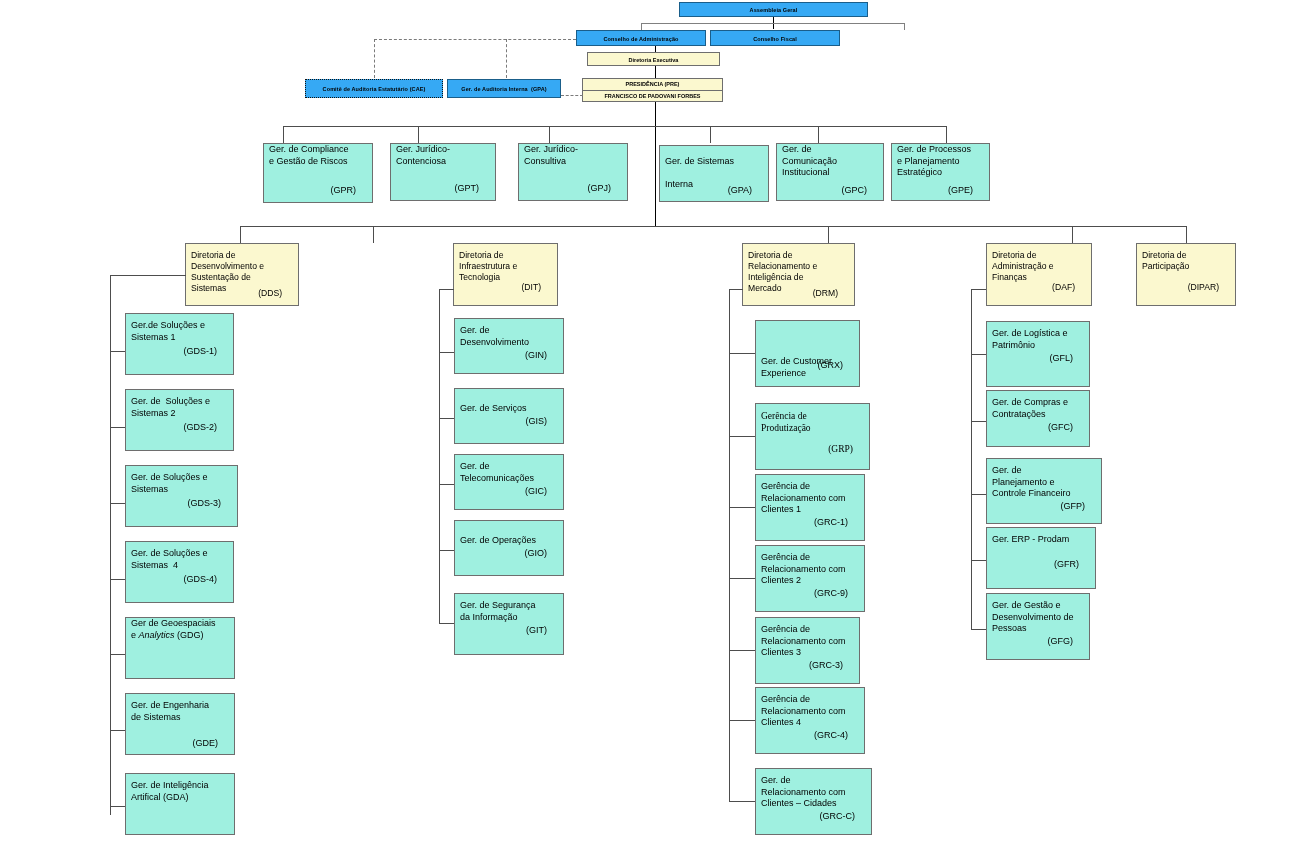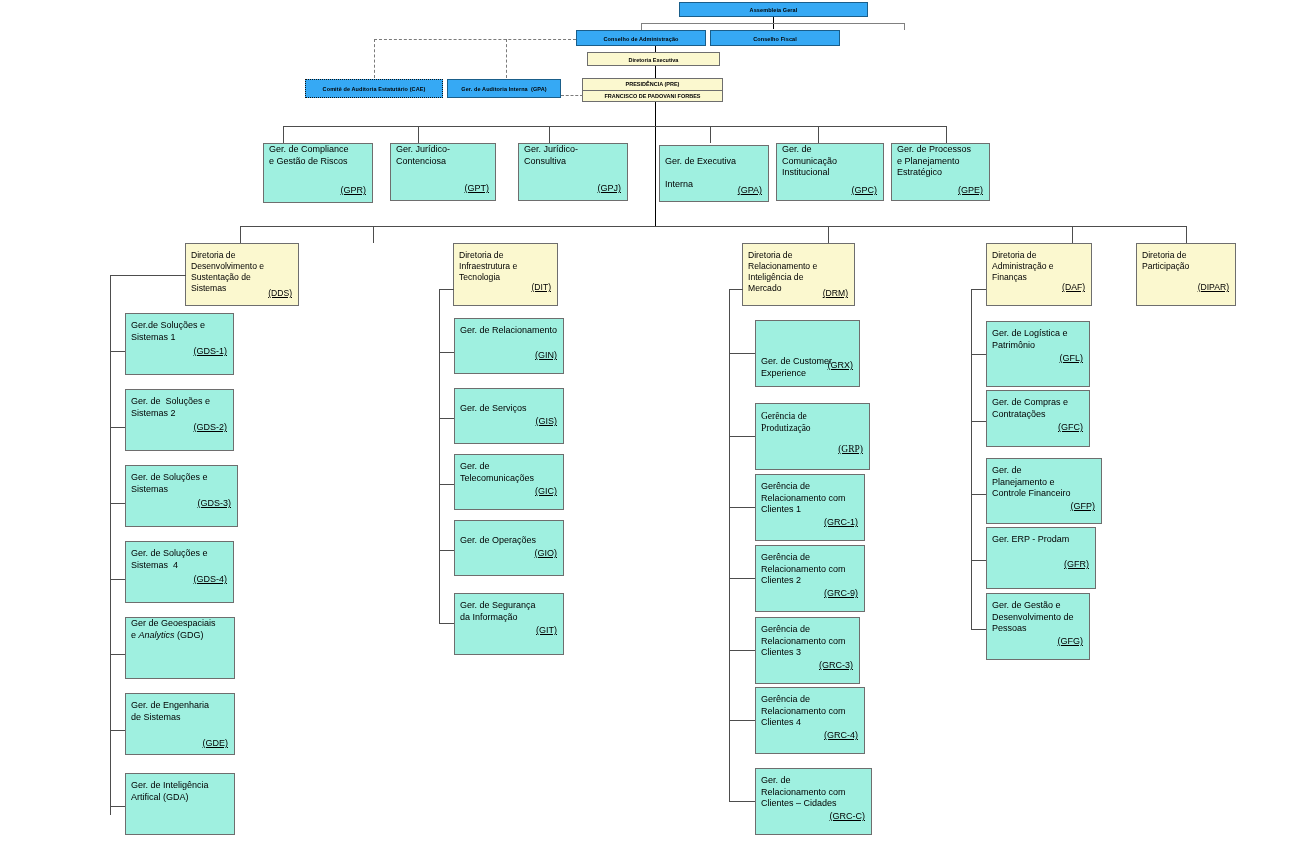--- a/index.html
+++ b/index.html
@@ -47,23 +47,22 @@
   .box .txt {
     position: absolute;
     left: 5px;
     right: 4px;
     top: 0;
     white-space: pre-wrap;
     line-height: 1.28;
   }
   .box .code {
     position: absolute;
-    right: 6px;
+    right: 16px;
     white-space: nowrap;
-    text-decoration: underline;
   }
 
   
   .blue {
     background: #36a9f4;
     border: 1px solid #1a5e8a;
   }
   .blue .txt {
     font-size: 5.5px;
     font-weight: bold;
@@ -190,21 +189,21 @@
     <div class="txt">Ger. Jurídico-
 Contenciosa</div>
     <div class="code" style="bottom:7px;">(GPT)</div>
   </div>
   <div class="box teal" style="left:518px; top:143px; width:110px; height:58px;">
     <div class="txt">Ger. Jurídico-
 Consultiva</div>
     <div class="code" style="bottom:7px;">(GPJ)</div>
   </div>
   <div class="box teal" style="left:659px; top:145px; width:110px; height:57px;">
-    <div class="txt" style="top:10px;">Ger. de Executiva
+    <div class="txt" style="top:10px;">Ger. de Sistemas
 
 Interna</div>
     <div class="code" style="bottom:6px;">(GPA)</div>
   </div>
   <div class="box teal" style="left:776px; top:143px; width:108px; height:58px;">
     <div class="txt">Ger. de
 Comunicação
 Institucional</div>
     <div class="code" style="bottom:5px;">(GPC)</div>
   </div>
@@ -302,21 +301,21 @@
   <div class="box teal" style="left:125px; top:773px; width:110px; height:62px;">
     <div class="txt" style="top:6px;">Ger. de Inteligência
 Artifical (GDA)</div>
   </div>
 
   <div class="line h" style="left:439px; top:289px; width:15px;"></div>
   <div class="line v" style="left:439px; top:289px; height:334px;"></div>
 
   <div class="line h" style="left:439px; top:352px; width:15px;"></div>
   <div class="box teal" style="left:454px; top:318px; width:110px; height:56px;">
-    <div class="txt" style="top:6px;">Ger. de Relacionamento</div>
+    <div class="txt" style="top:6px;">Ger. de Desenvolvimento</div>
     <div class="code" style="top:31px;">(GIN)</div>
   </div>
 
   <div class="line h" style="left:439px; top:418px; width:15px;"></div>
   <div class="box teal" style="left:454px; top:388px; width:110px; height:56px;">
     <div class="txt" style="top:14px;">Ger. de Serviços</div>
     <div class="code" style="top:27px;">(GIS)</div>
   </div>
 
   <div class="line h" style="left:439px; top:484px; width:15px;"></div>

